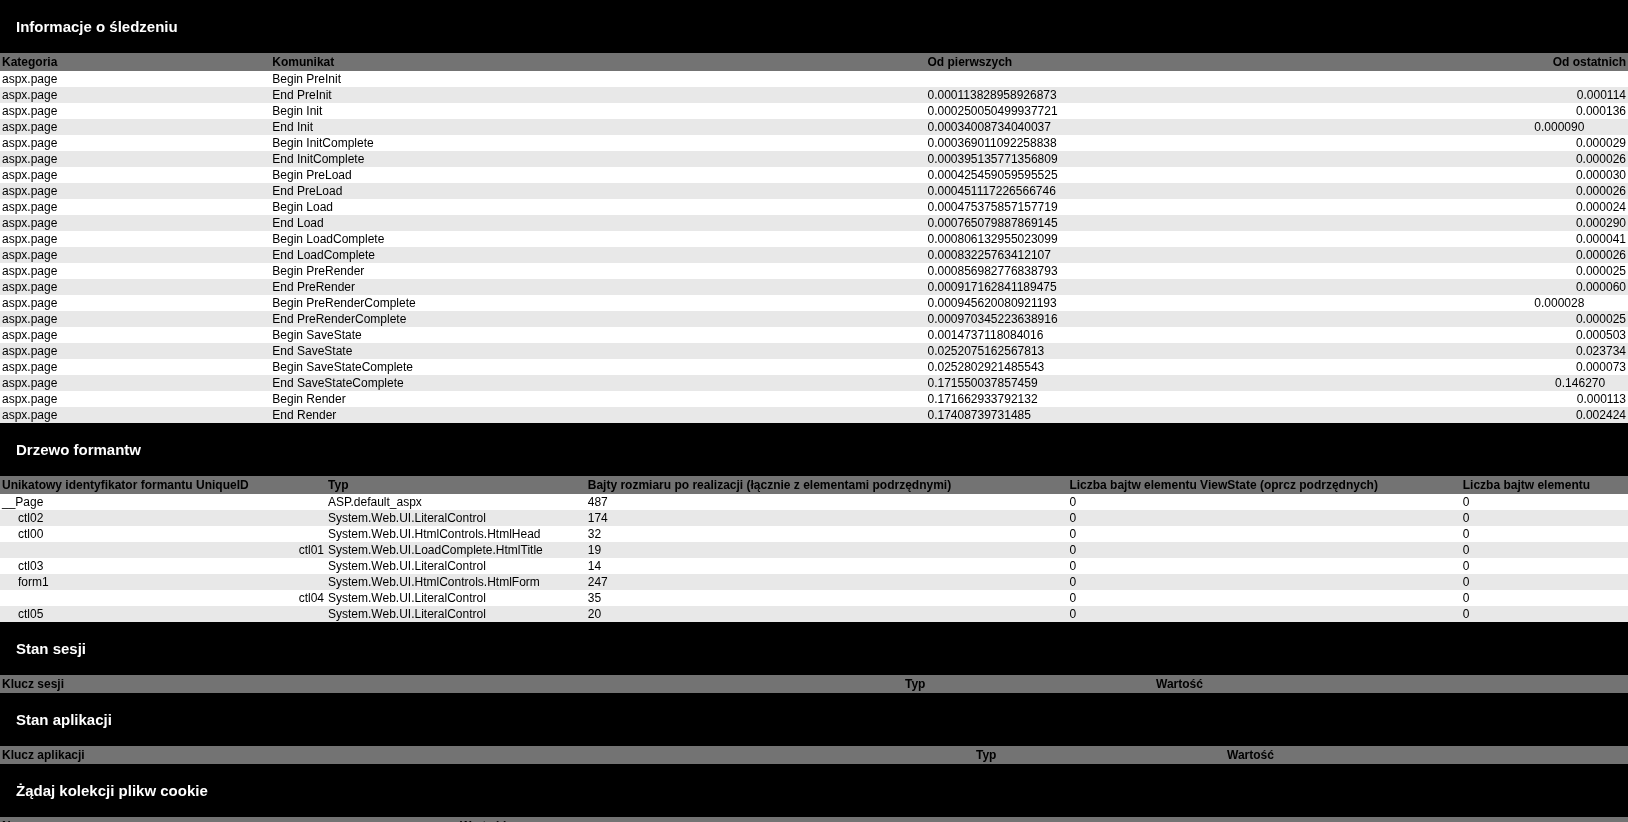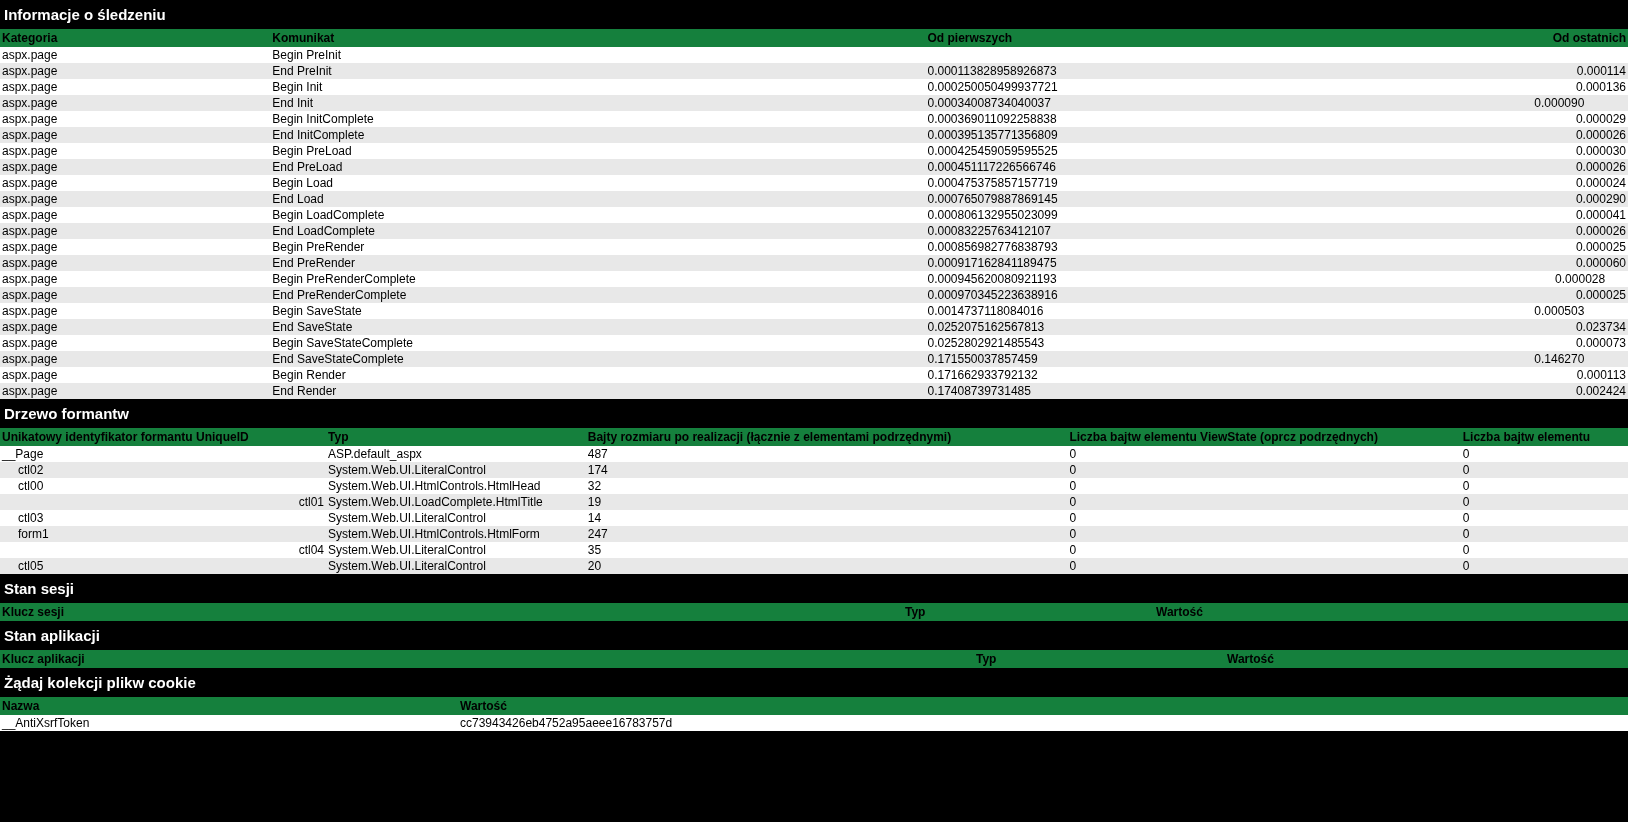--- a/index.html
+++ b/index.html
@@ -10,31 +10,31 @@
     font-family: Verdana, Arial, sans-serif;
     font-size: 12px;
     color: #000;
     width: 1628px;
   }
   h2 {
     background: #000;
     color: #fff;
     font-size: 15px;
     font-weight: bold;
-    margin: 0;
+    margin: 12px;
     padding: 6px 4px;
   }
   table {
     width: 100%;
     border-collapse: collapse;
     background: #fff;
     table-layout: fixed;
   }
   th {
-    background: #15803d;
+    background: #737373;
     text-align: left;
     font-weight: bold;
     padding: 2px 2px;
     font-size: 12px;
     white-space: nowrap;
     overflow: hidden;
   }
   td {
     padding: 1px 2px;
     font-size: 12px;
@@ -146,51 +146,51 @@
       <tr class="alt">
         <td>aspx.page</td>
         <td>End PreRender</td>
         <td>0.000917162841189475</td>
         <td style="text-align:right">0.000060</td>
       </tr>
       <tr>
         <td>aspx.page</td>
         <td>Begin PreRenderComplete</td>
         <td>0.000945620080921193</td>
-        <td style="text-align:center">0.000028</td>
+        <td style="text-align:left">0.000028</td>
       </tr>
       <tr class="alt">
         <td>aspx.page</td>
         <td>End PreRenderComplete</td>
         <td>0.000970345223638916</td>
         <td style="text-align:right">0.000025</td>
       </tr>
       <tr>
         <td>aspx.page</td>
         <td>Begin SaveState</td>
         <td>0.0014737118084016</td>
-        <td style="text-align:left">0.000503</td>
+        <td style="text-align:right">0.000503</td>
       </tr>
       <tr class="alt">
         <td>aspx.page</td>
         <td>End SaveState</td>
         <td>0.0252075162567813</td>
         <td style="text-align:right">0.023734</td>
       </tr>
       <tr>
         <td>aspx.page</td>
         <td>Begin SaveStateComplete</td>
         <td>0.0252802921485543</td>
         <td style="text-align:right">0.000073</td>
       </tr>
       <tr class="alt">
         <td>aspx.page</td>
         <td>End SaveStateComplete</td>
         <td>0.171550037857459</td>
-        <td style="text-align:left">0.146270</td>
+        <td style="text-align:center">0.146270</td>
       </tr>
       <tr>
         <td>aspx.page</td>
         <td>Begin Render</td>
         <td>0.171662933792132</td>
         <td style="text-align:right">0.000113</td>
       </tr>
       <tr class="alt">
         <td>aspx.page</td>
         <td>End Render</td>

